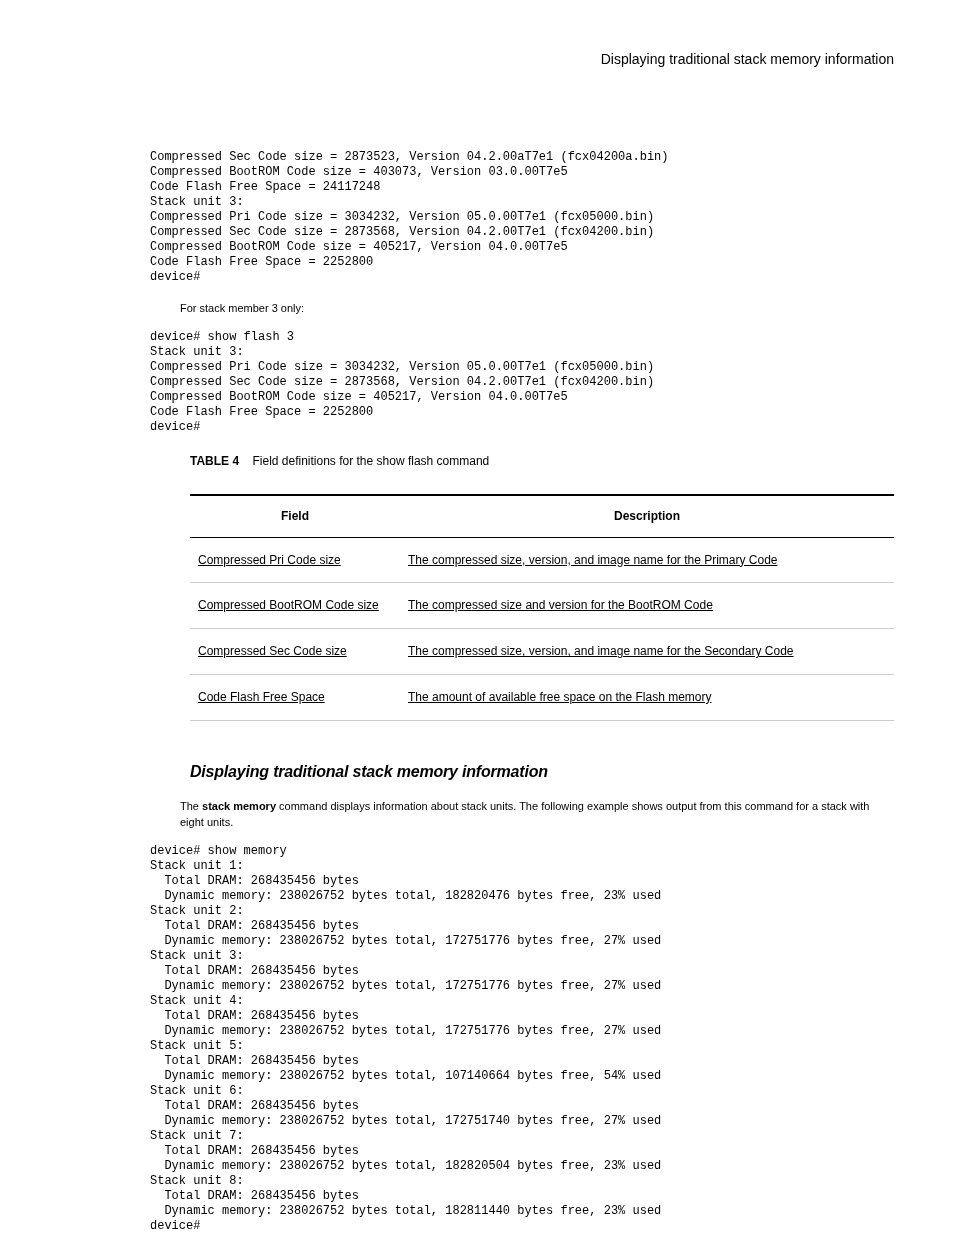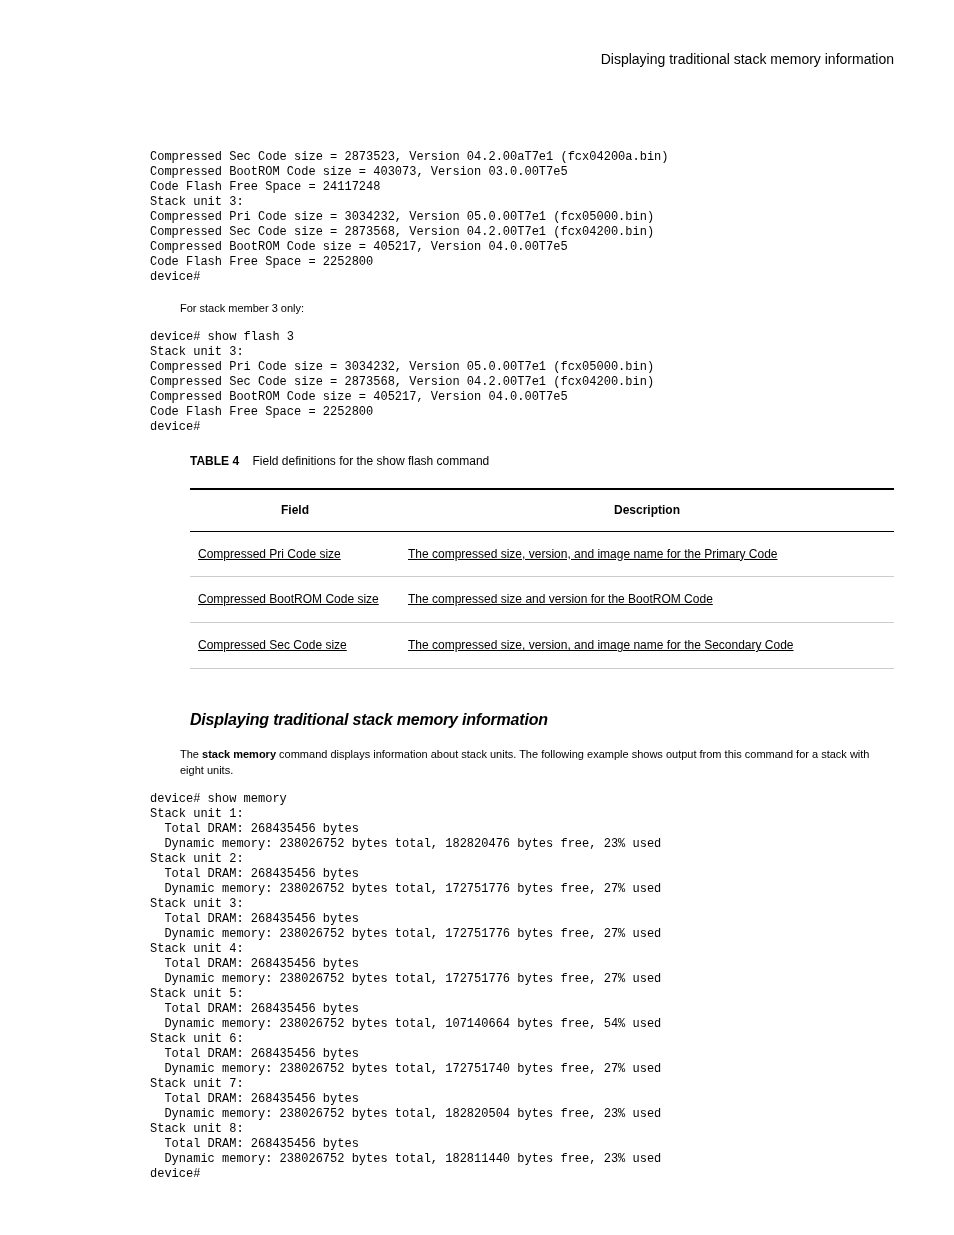--- a/index.html
+++ b/index.html
@@ -26,21 +26,21 @@
       margin-bottom: 16px;
     }
     .body-text {
       margin-left: 120px;
       margin-bottom: 14px;
       font-size: 11px;
     }
     .table-caption {
       margin-left: 130px;
       font-size: 12px;
-      margin-bottom: 18px;
+      margin-bottom: 24px;
       margin-top: 18px;
     }
     .table-caption .caption-label {
       font-weight: bold;
     }
     table.def-table {
       margin-left: 130px;
       width: calc(100% - 130px);
       border-collapse: collapse;
       font-size: 12px;
@@ -118,20 +118,24 @@
     <td>The compressed size, version, and image name for the Primary Code</td>
   </tr>
   <tr>
     <td>Compressed BootROM Code size</td>
     <td>The compressed size and version for the BootROM Code</td>
   </tr>
   <tr>
     <td>Compressed Sec Code size</td>
     <td>The compressed size, version, and image name for the Secondary Code</td>
   </tr>
+  <tr>
+    <td>Code Flash Free Space</td>
+    <td>The amount of available free space on the Flash memory</td>
+  </tr>
 </tbody>
   </table>
 
 <h2 class="section-heading">Displaying traditional stack memory information</h2>
 
 <p class="body-text">
   <span>The </span><b>stack memory</b><span> command displays information about stack units. The following example shows output from this command for a stack with eight units.</span>
 </p>
 
 <div class="code-block">device# show memory

